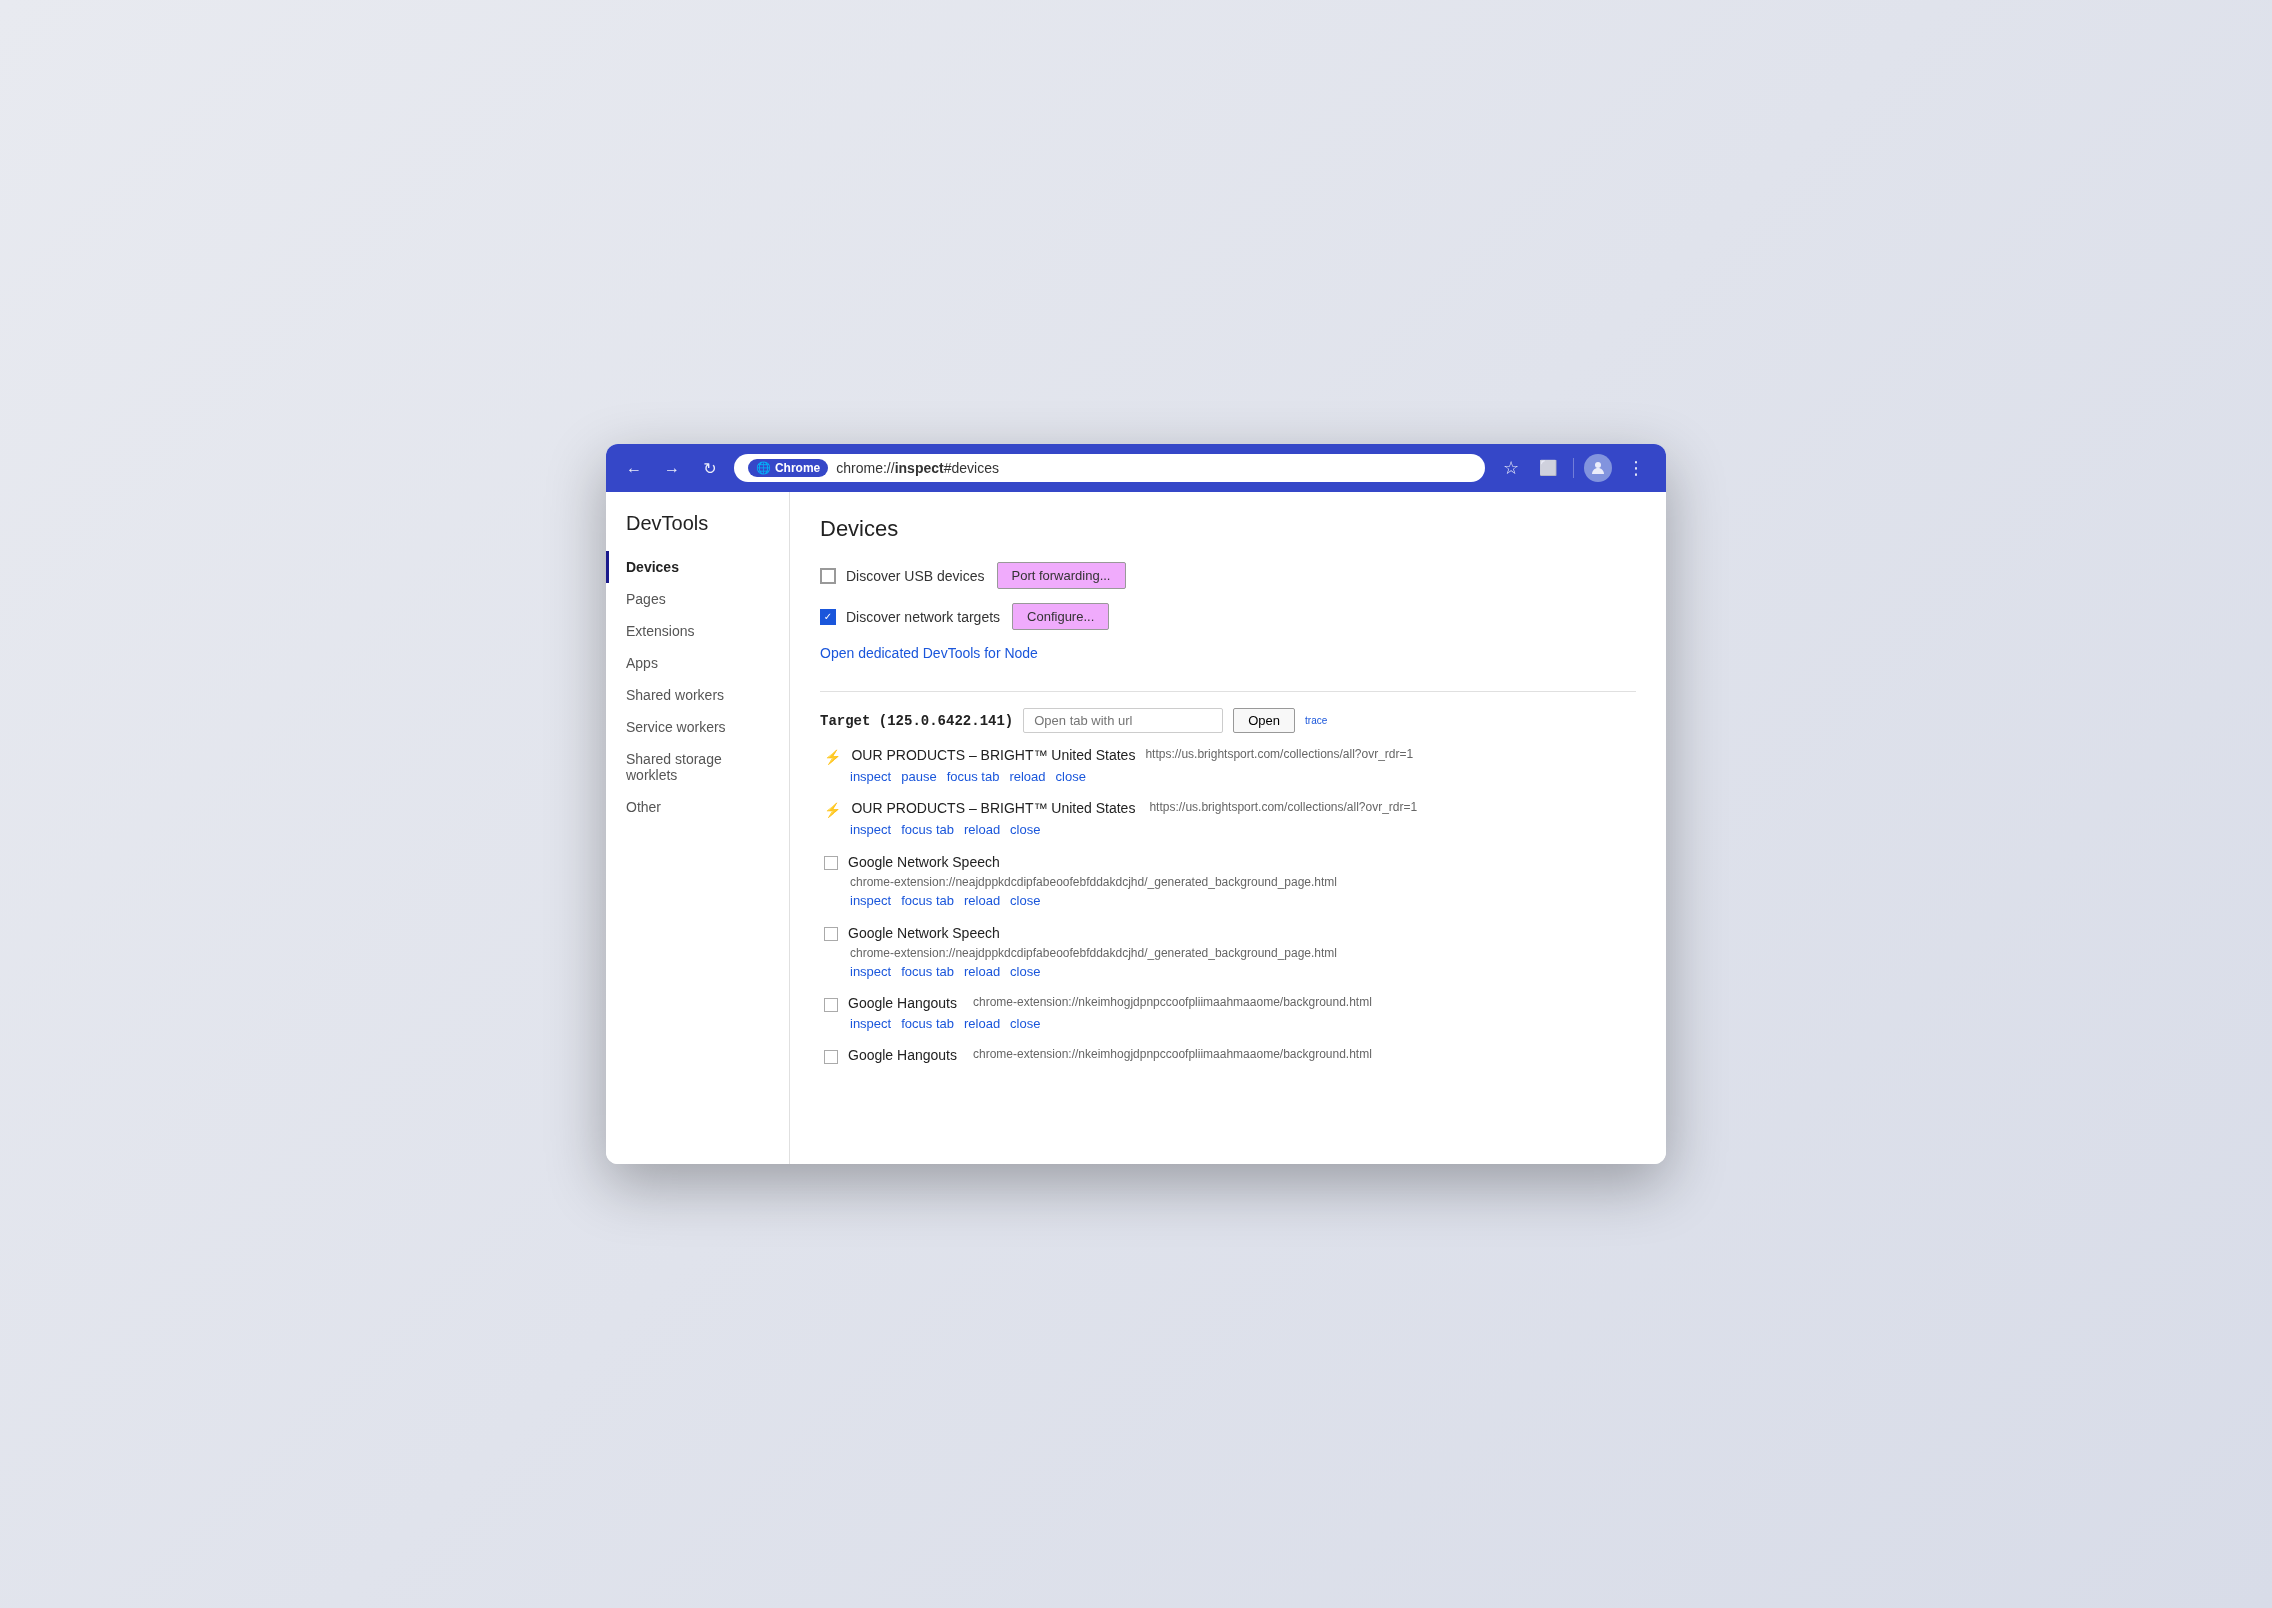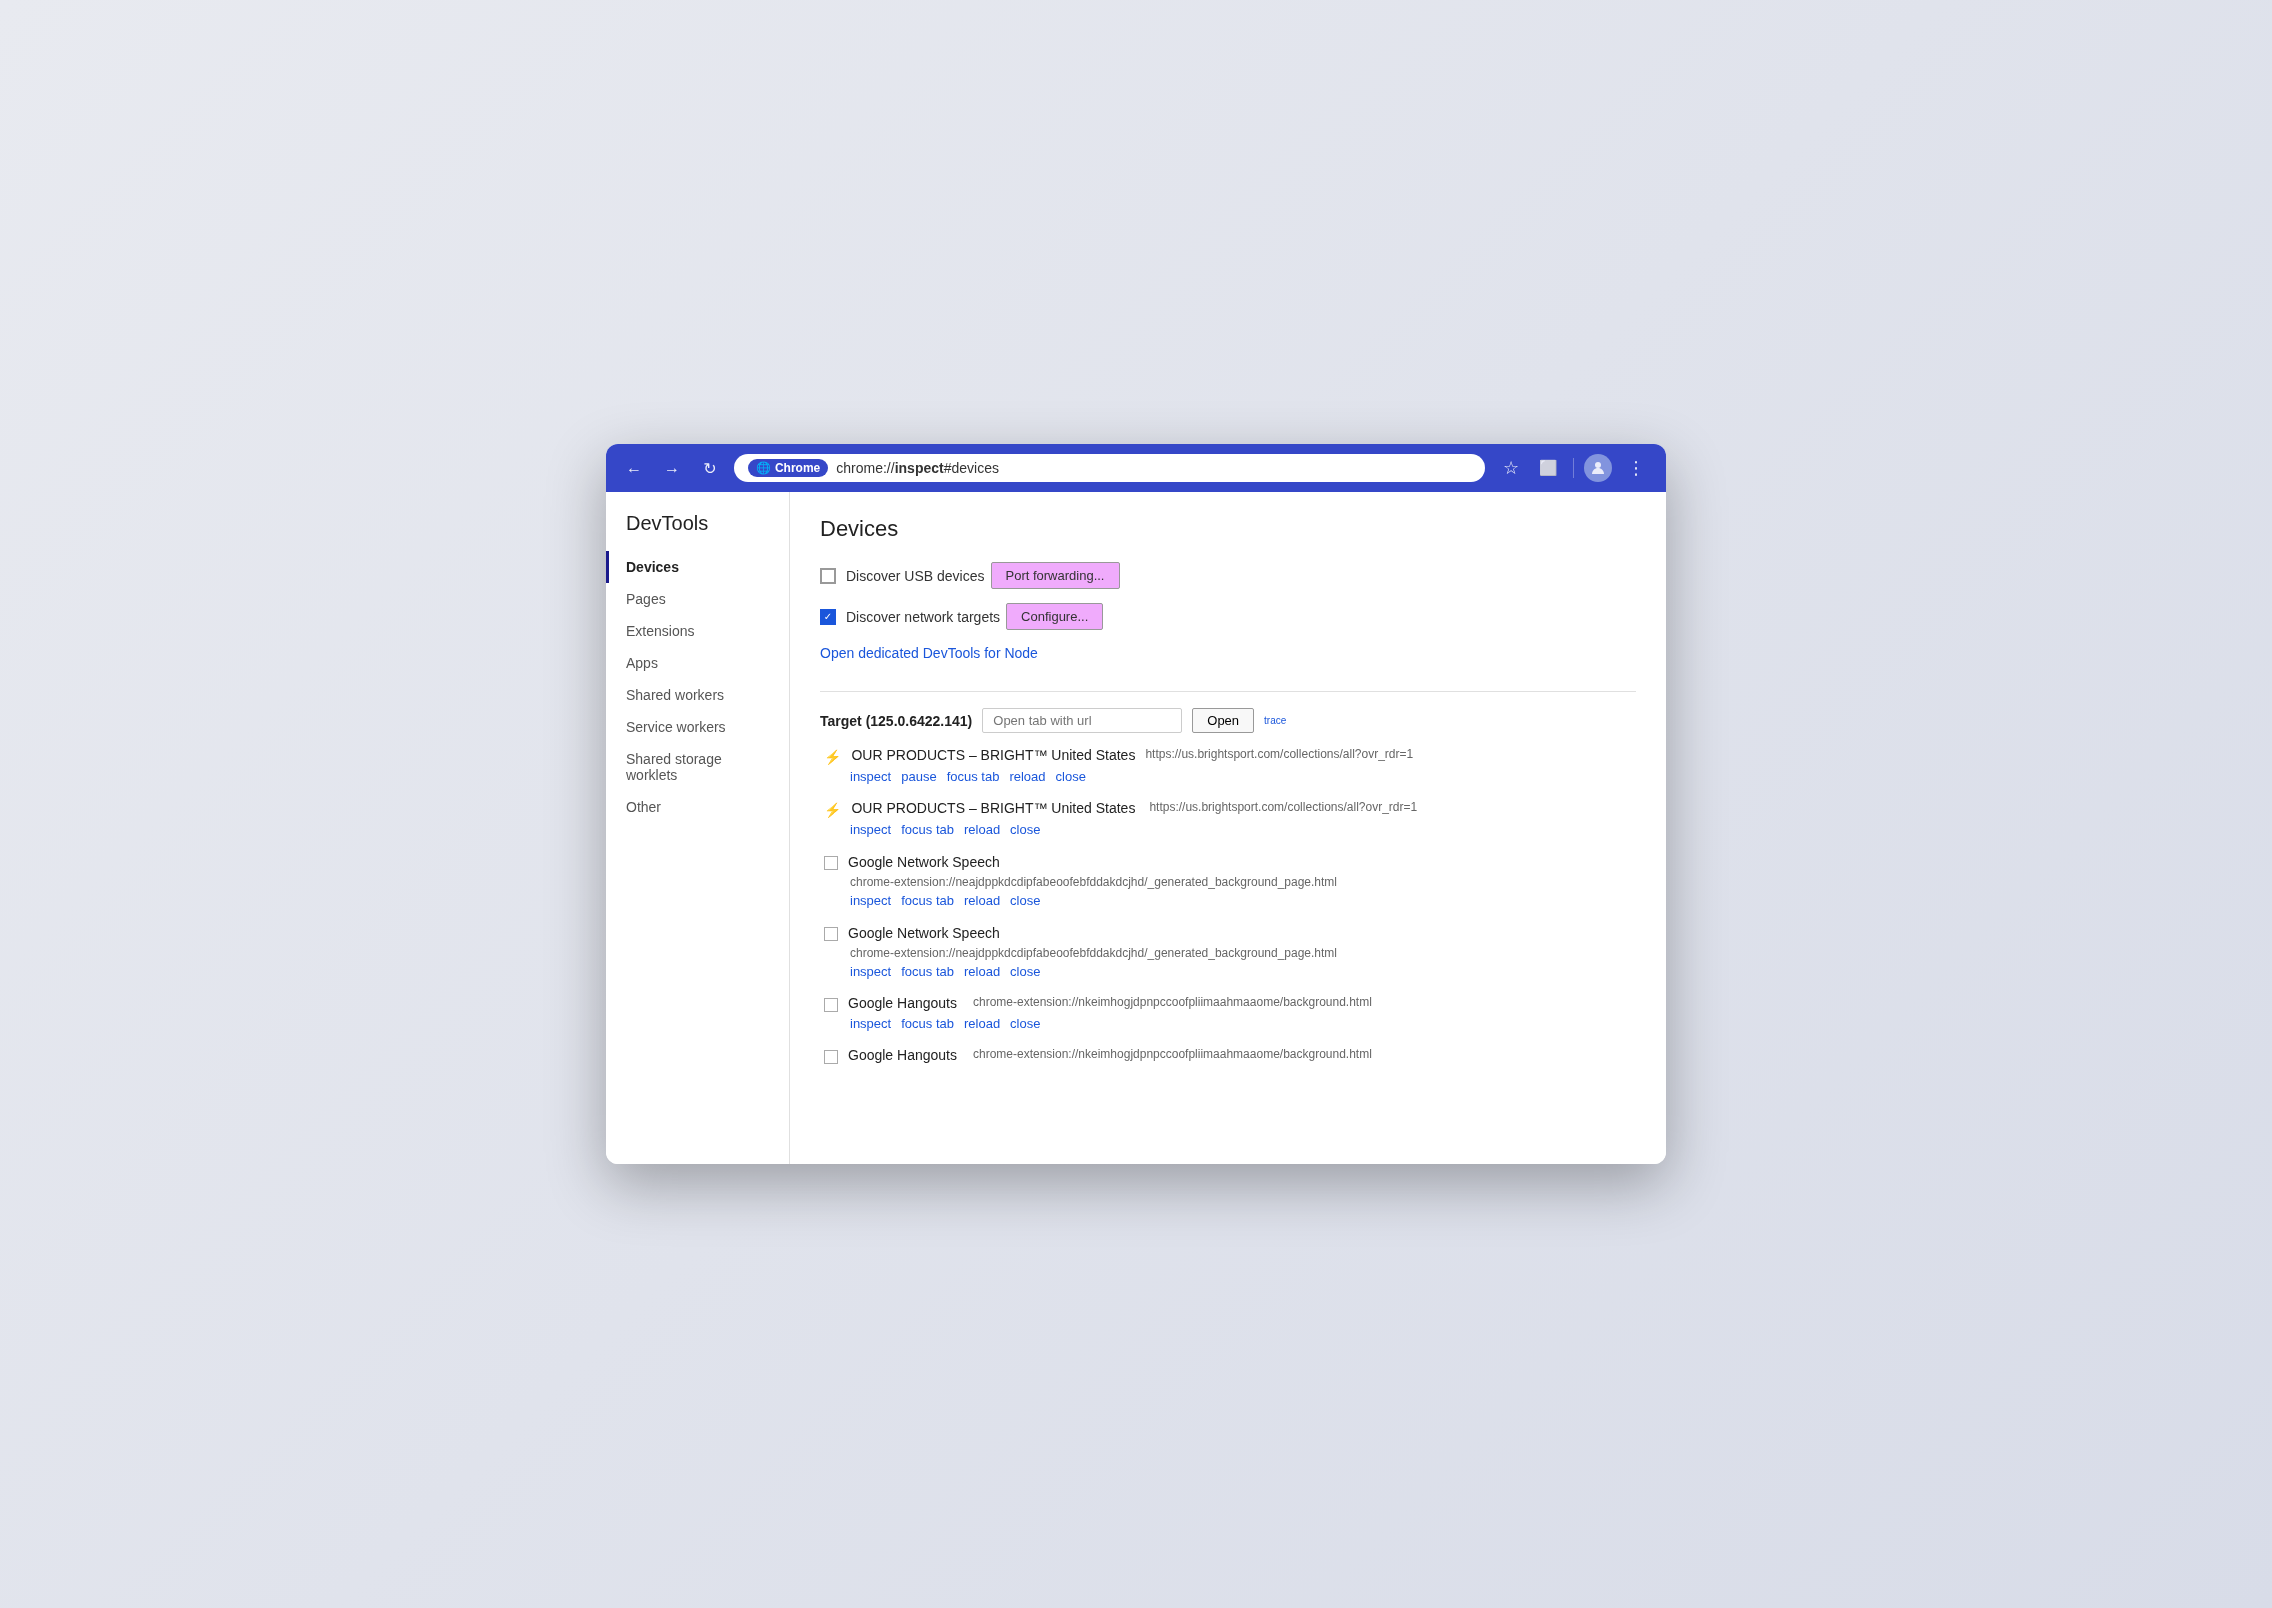--- a/index.html
+++ b/index.html
@@ -244,21 +244,21 @@
       color: #222;
       margin-bottom: 20px;
     }
     .section-divider {
       border: none;
       border-top: 1px solid #e0e0e0;
       margin: 16px 0;
     }
     .option-row {
       display: flex;
-      gap: 6px;
+      gap: 12px;
       margin-bottom: 14px;
     }
     .option-row label {
       font-size: 14px;
       color: #333;
       display: flex;
       align-items: center;
       gap: 10px;
       cursor: pointer;
     }
@@ -312,20 +312,21 @@
     .target-row {
       display: flex;
       align-items: center;
       gap: 10px;
       margin-bottom: 14px;
     }
     .target-label {
       font-size: 14px;
       font-weight: 700;
       color: #222;
+      font-family: Liberation Mono, monospace;
     }
     .url-input {
       border: 1px solid #ccc;
       padding: 4px 10px;
       font-size: 13px;
       width: 200px;
       border-radius: 2px;
     }
     .open-btn {
       border: 1px solid #999;

